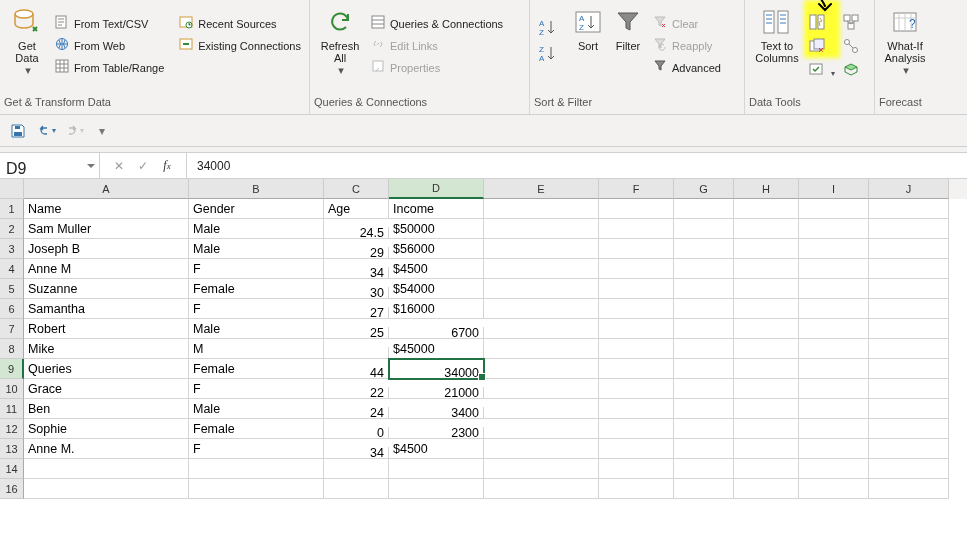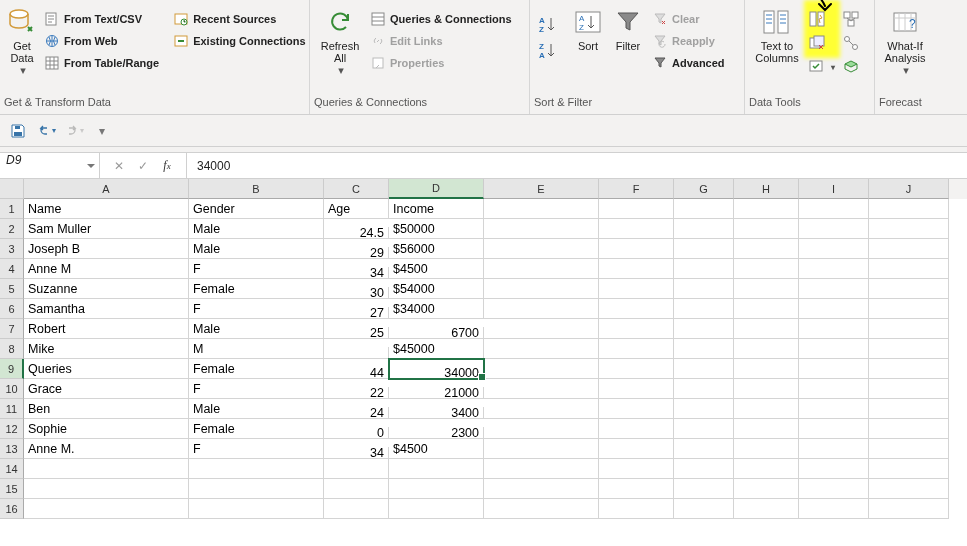--- a/index.html
+++ b/index.html
@@ -54,27 +54,26 @@
     width: 32px;
     height: 32px;
     margin-bottom: 2px;
     display: flex;
     align-items: center;
     justify-content: center;
   }
   .big-btn span { font-size: 11px; }
   .small-btn {
     display: flex;
-    align-items: center;
+    align-items: flex-end;
     height: 22px;
     padding: 0 4px;
     font-size: 11px;
     cursor: default;
     white-space: nowrap;
-    font-weight: bold;
   }
   .small-btn.disabled { color: #a0a0a0; }
   .small-btn .icon {
     width: 16px; height: 16px;
     margin-right: 4px;
     display:flex;align-items:center;justify-content:center;
   }
   .stack { display:flex;flex-direction:column;justify-content:flex-start; padding-top:4px;}
   .drop-arrow { font-size:8px; margin-left:2px; color:#555;}
 
@@ -110,25 +109,24 @@
   .formula-row {
     height: 26px;
     background:#fff;
     border-bottom:1px solid #d0d0d0;
     display:flex;
     align-items:stretch;
   }
   .name-box {
     width: 100px;
     border-right:1px solid #d0d0d0;
-    display:flex;align-items:flex-start;
+    display:flex;align-items:flex-end;
     padding:0 6px;
-    font-size:12px;
+    font-size:16px;
     position:relative;
-    font-style:italic;
   }
   .name-box::after{
     content:"";
     position:absolute;right:4px;top:50%;transform:translateY(-50%);
     border-left:4px solid transparent;border-right:4px solid transparent;border-top:4px solid #777;
   }
   .fb-btns { display:flex;align-items:center;gap:6px;padding:0 10px;border-right:1px solid #d0d0d0;}
   .fb-btn{width:18px;height:18px;color:#9a9a9a;display:flex;align-items:center;justify-content:center;}
   .fb-btn.fx{color:#333;font-style:italic;font-family:"Times New Roman",serif;}
   .formula-input{flex:1;display:flex;align-items:center;padding:0 10px;font-size:12px;}
@@ -595,21 +593,21 @@
         <div class="cell cG"></div>
         <div class="cell cH"></div>
         <div class="cell cI"></div>
         <div class="cell cJ"></div>
       </div>
       <div class="row">
         <div class="rowh">6</div>
         <div class="cell cA">Samantha</div>
         <div class="cell cB">F</div>
         <div class="cell cC num num">27</div>
-        <div class="cell cD">$34000</div>
+        <div class="cell cD">$16000</div>
         <div class="cell cE"></div>
         <div class="cell cF"></div>
         <div class="cell cG"></div>
         <div class="cell cH"></div>
         <div class="cell cI"></div>
         <div class="cell cJ"></div>
       </div>
       <div class="row">
         <div class="rowh">7</div>
         <div class="cell cA">Robert</div>
@@ -708,33 +706,20 @@
         <div class="cell cC"></div>
         <div class="cell cD"></div>
         <div class="cell cE"></div>
         <div class="cell cF"></div>
         <div class="cell cG"></div>
         <div class="cell cH"></div>
         <div class="cell cI"></div>
         <div class="cell cJ"></div>
       </div>
       <div class="row">
-        <div class="rowh">15</div>
-        <div class="cell cA"></div>
-        <div class="cell cB"></div>
-        <div class="cell cC"></div>
-        <div class="cell cD"></div>
-        <div class="cell cE"></div>
-        <div class="cell cF"></div>
-        <div class="cell cG"></div>
-        <div class="cell cH"></div>
-        <div class="cell cI"></div>
-        <div class="cell cJ"></div>
-      </div>
-      <div class="row">
         <div class="rowh">16</div>
         <div class="cell cA"></div>
         <div class="cell cB"></div>
         <div class="cell cC"></div>
         <div class="cell cD"></div>
         <div class="cell cE"></div>
         <div class="cell cF"></div>
         <div class="cell cG"></div>
         <div class="cell cH"></div>
         <div class="cell cI"></div>

